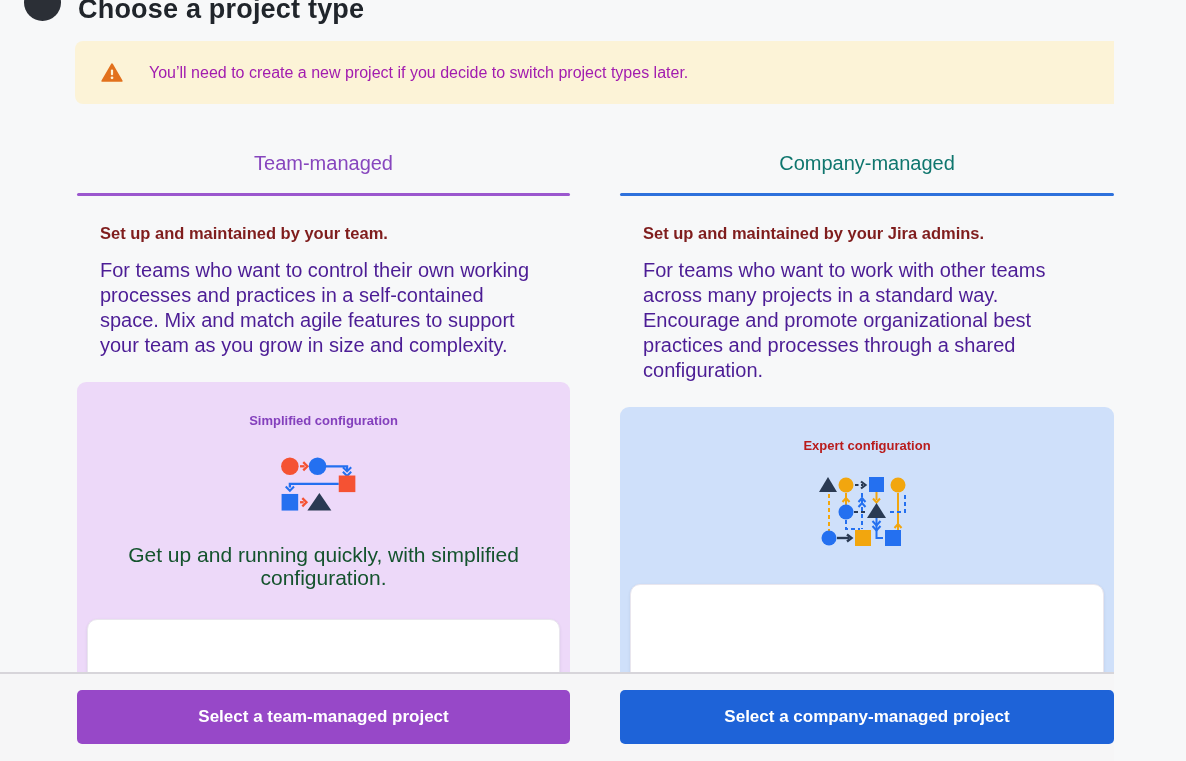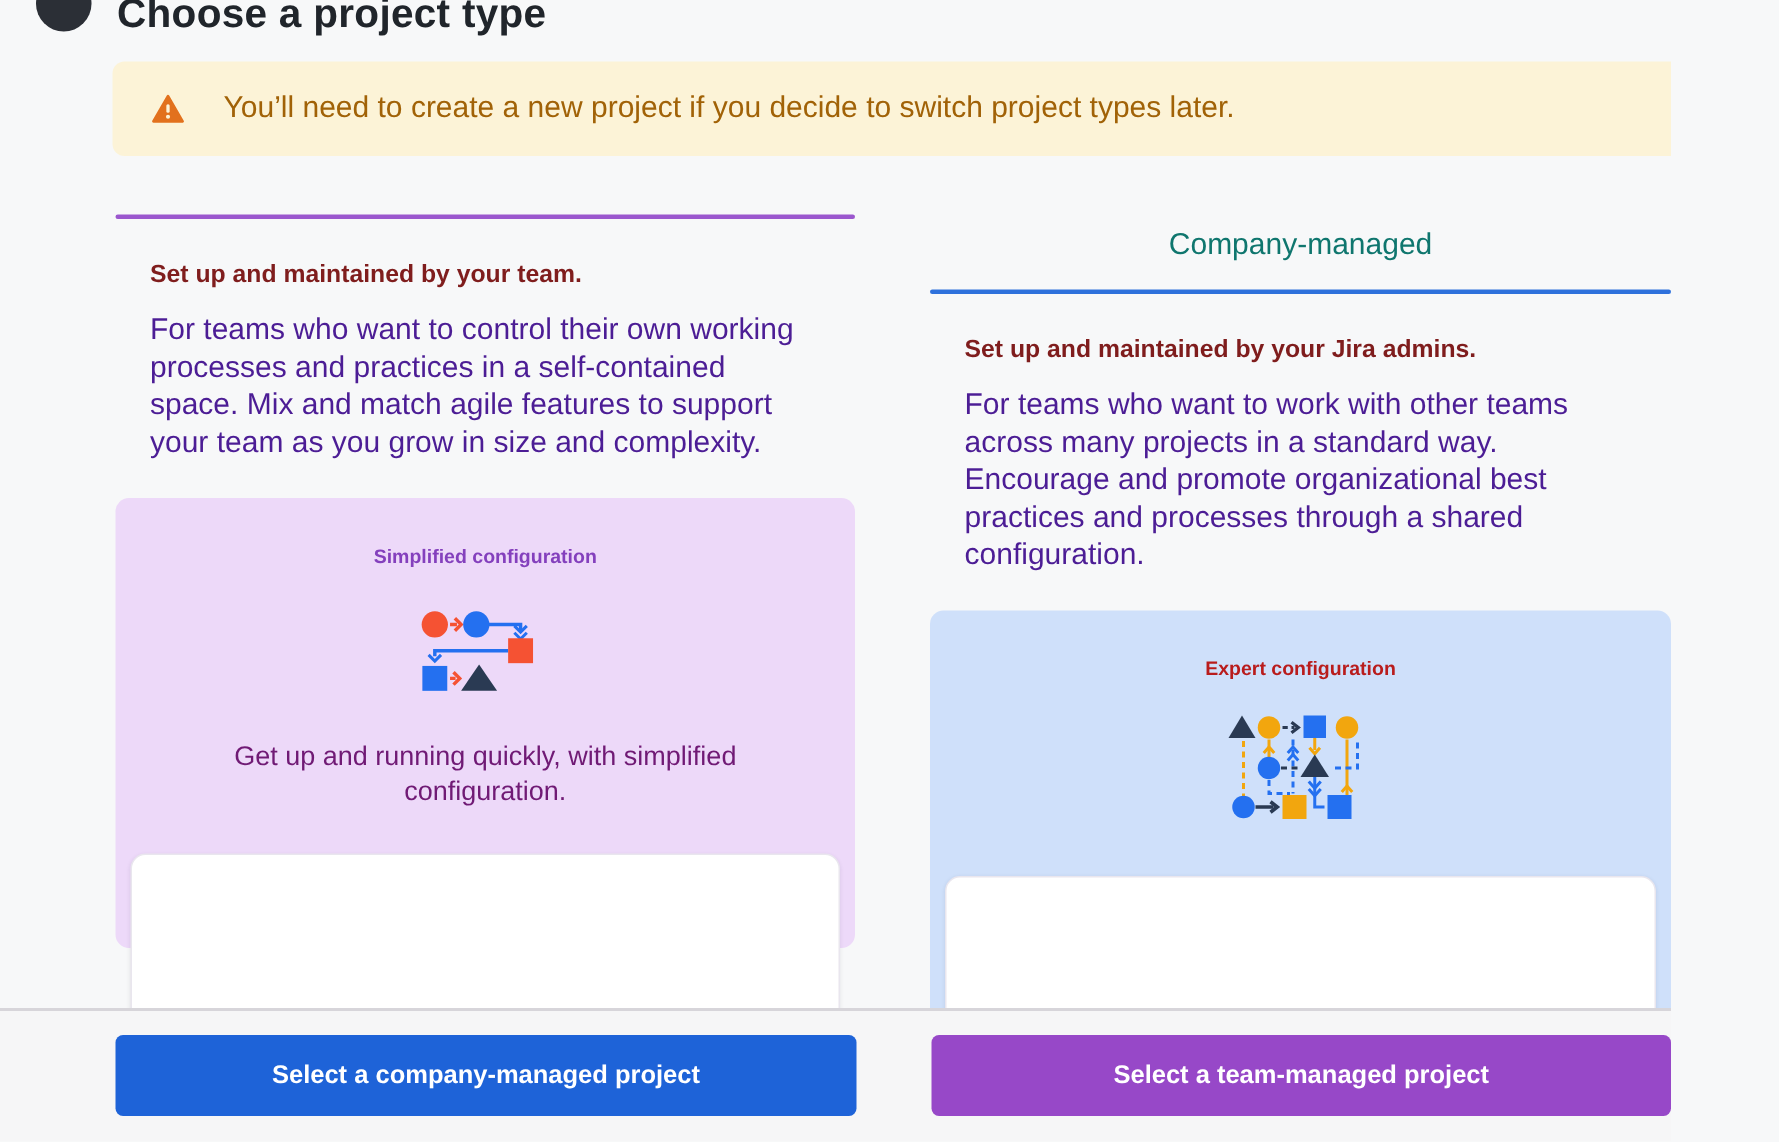--- a/index.html
+++ b/index.html
@@ -28,21 +28,21 @@
   }
 
   .warning-banner {
     margin: 17px 9px 0 75px;
     width: 1102px; height: 63px;
     background: #fcf3d7; border-radius: 8px;
     display: flex; align-items: center;
     padding-left: 26px;
   }
   .warning-icon { width: 22px; height: 22px; flex: 0 0 auto; }
-  .warning-text { margin-left: 26px; font-size: 20px; color: #a16207; }
+  .warning-text { margin-left: 26px; font-size: 16px; color: #a21caf; }
 
   .columns { display: flex; gap: 50px; margin: 22px 0 0 77px; }
   .column { width: 524px; }
   .column.company { width: 525px; }
 
   .col-title {
     text-align: center; font-size: 20px; font-weight: 500;
     margin-top: 24px; line-height: 26px;
   }
   .team .col-title { color: #8746be; }
@@ -65,21 +65,21 @@
     padding-top: 28px; text-align: center;
   }
   .team .type-card { background: #edd9f9; }
   .company .type-card { background: #cfe0fa; }
   .card-title { font-size: 13px; font-weight: 700; line-height: 22px; }
   .team .card-title { color: #8440bd; }
   .company .card-title { color: #b91c1c; }
   .card-icon { margin-top: 14px; height: 83px; display: flex; justify-content: center; align-items: center; }
   .card-desc {
     margin: 14px auto 0; max-width: 430px;
-    font-size: 18px; line-height: 23px; color: #701a75; height: 46px;
+    font-size: 21px; line-height: 23px; color: #14532d; height: 46px;
   }
   .card-preview {
     margin: 30px 10px 0; height: 120px;
     background: #ffffff; border: 1px solid #e9e6ee;
     border-radius: 10px;
     box-shadow: 0 1px 3px rgba(40,40,60,.10);
   }
 
   
   .footer-divider { height: 2px; background: #d7d5da; }
@@ -112,20 +112,21 @@
         <path d="M12 2.4 L22.6 20.6 H1.4 Z" fill="#e2711d" stroke="#e2711d" stroke-width="2" stroke-linejoin="round"></path>
         <rect x="10.8" y="8.2" width="2.4" height="6.2" rx="1.1" fill="#fcf3d7"></rect>
         <circle cx="12" cy="17.3" r="1.5" fill="#fcf3d7"></circle>
       </svg>
       <span class="warning-text">You’ll need to create a new project if you decide to switch project types later.</span>
     </div>
 
     <div class="columns">
 
       <div class="column team">
+        <div class="col-title">Team-managed</div>
         <div class="col-underline"></div>
         <p class="col-lead">Set up and maintained by your team.</p>
         <p class="col-desc">For teams who want to control their own working processes and practices in a self-contained space. Mix and match agile features to support your team as you grow in size and complexity.</p>
 
         <div class="type-card">
           <div class="card-title">Simplified configuration</div>
           <div class="card-icon">
             <svg width="122" height="83" viewBox="0 0 130 90">
               <path d="M67 22 H90 V26" fill="none" stroke="#2470f0" stroke-width="2.5"></path>
               <path d="M85.5 23 L90 27.5 L94.5 23" fill="none" stroke="#2470f0" stroke-width="2.2"></path>
@@ -192,16 +193,16 @@
           <div class="card-preview"></div>
         </div>
       </div>
 
     </div>
   </div>
 
   <div class="footer-divider"></div>
 
   <div class="footer">
+    <button class="select-btn team-btn">Select a team-managed project</button>
     <button class="select-btn company-btn">Select a company-managed project</button>
-    <button class="select-btn team-btn">Select a team-managed project</button>
   </div>
 </div>
 
 </body></html>

